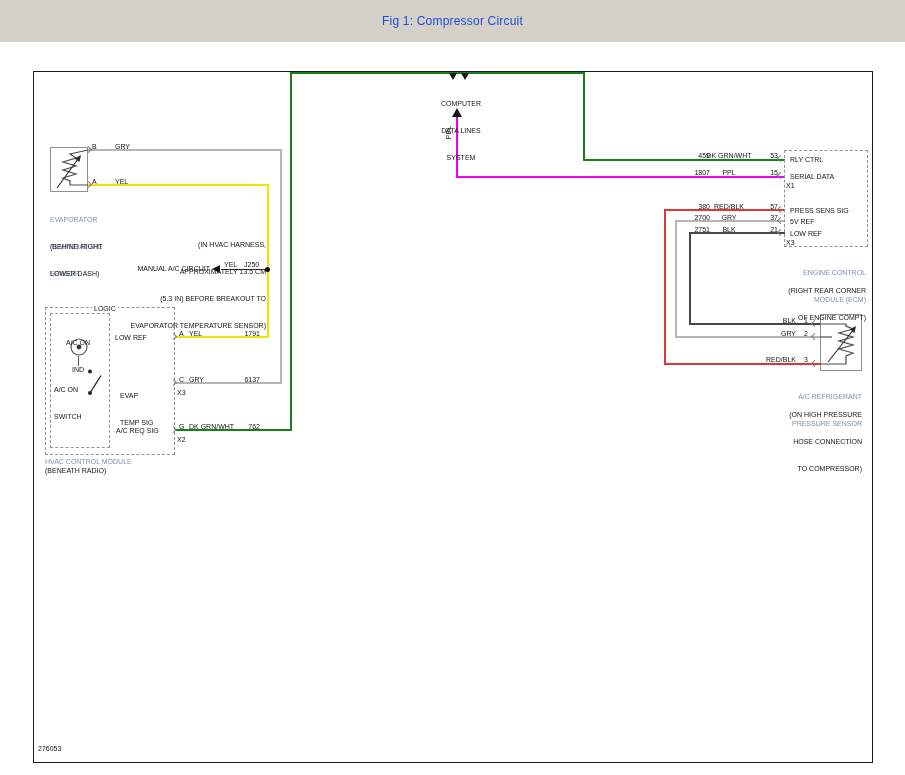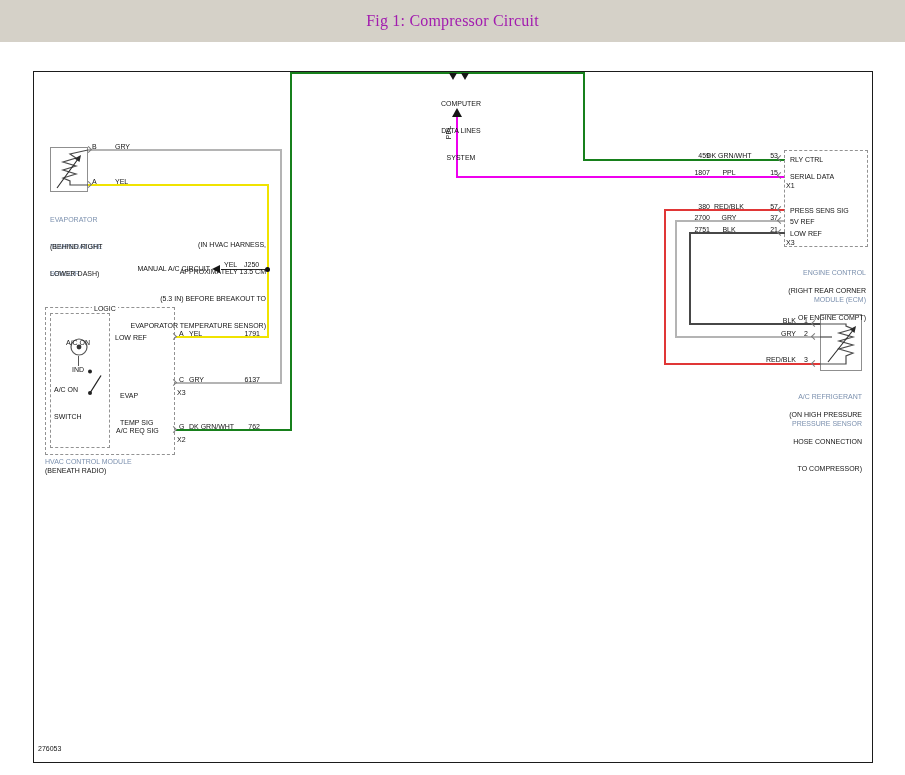--- a/index.html
+++ b/index.html
@@ -1,19 +1,19 @@
 <!DOCTYPE html>
 <html><head>
 <meta charset="utf-8">
 <style>
   *{margin:0;padding:0;box-sizing:border-box;}
   body{background:#ffffff;}
   .page{position:relative;width:905px;height:775px;background:#ffffff;font-family:"Liberation Sans",sans-serif;overflow:hidden;}
   .titlebar{position:absolute;left:0;top:0;width:905px;height:42px;background:#d5d1c8;display:flex;align-items:center;justify-content:center;z-index:1;}
-  .titlebar .t{font-size:16px;color:#a21caf;letter-spacing:.2px;font-family:Liberation Serif, serif;}
+  .titlebar .t{font-size:12px;color:#1d4ed8;letter-spacing:.2px;}
   .canvas{position:absolute;left:33px;top:71px;width:840px;height:692px;border:1px solid #1b1b1b;background:#ffffff;z-index:1;}
   .lbl{position:absolute;font-size:7px;line-height:9px;color:#141414;white-space:pre;z-index:6;}
   .blue{color:#7b90ae;}
   .r{text-align:right;}
   .c{text-align:center;}
   .w{position:absolute;z-index:2;}
   .yel{background:#f0e300;}
   .gry{background:#b4b4b4;}
   .grn{background:#17801c;}
   .ppl{background:#ee00ee;}

